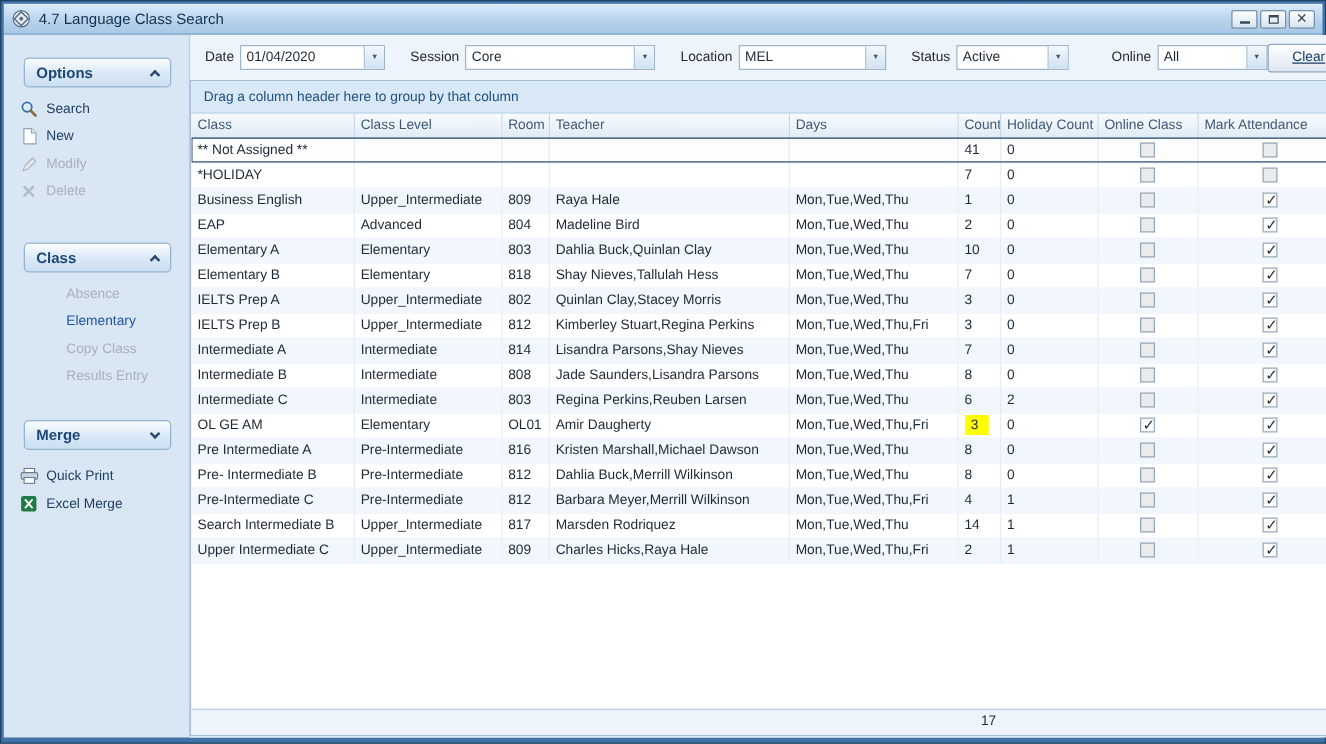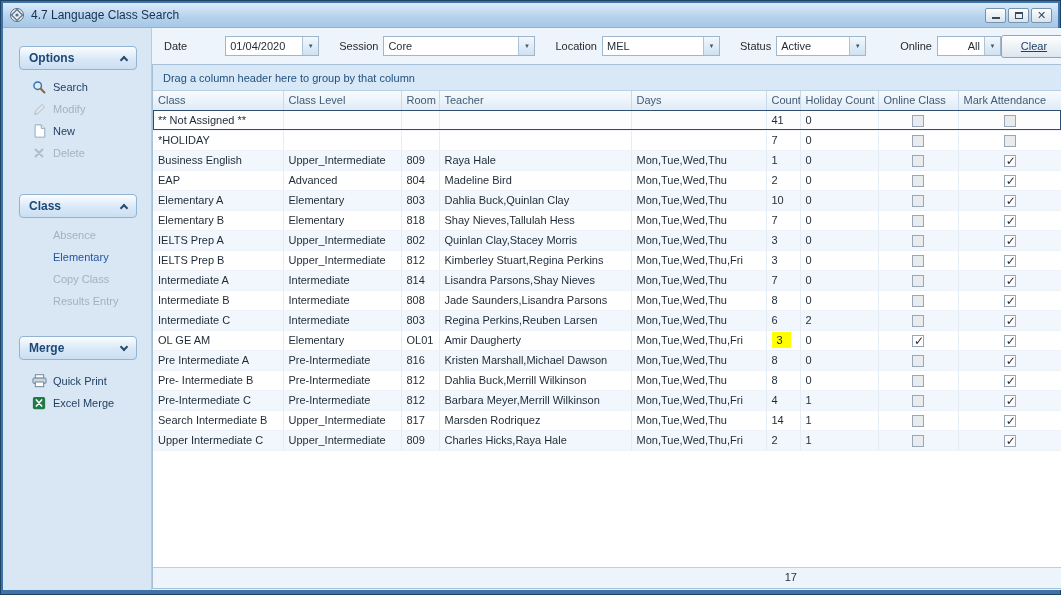--- a/index.html
+++ b/index.html
@@ -29,37 +29,37 @@
   .sb-group { margin-bottom:10px; }
   .sb-group:nth-child(2) { margin-top:30px; }
   .sb-group:nth-child(3) { margin-top:24px; }
   .sb-group:nth-child(4) { margin-top:10px; }
   .sb-header { height:24px; margin:0 14px 6px 16px; border:1px solid #93b3d2; border-radius:4px;
                background:linear-gradient(#fbfdff,#d9e8f7 55%,#cbdff2); display:flex; align-items:center;
                padding:0 9px; color:#1d4876; font-weight:bold; font-size:12px; cursor:default;gap:38px; }
   .chev { width:6px; height:6px; border-right:2px solid #2b4a6f; border-bottom:2px solid #2b4a6f; margin-left:auto; }
   .chev.up   { transform:rotate(-135deg); margin-top:4px; }
   .chev.down { transform:rotate(45deg); margin-top:-3px; }
-  .sb-item { height:22px; display:flex; align-items:center; padding-left:28px; color:#1d3c5e; cursor:default; }
+  .sb-item { height:22px; display:flex; align-items:center; padding-left:12px; color:#1d3c5e; cursor:default; }
   .sb-item.noicon { padding-left:50px;text-align:center; }
   .sb-item.disabled { color:#a7b1bb; }
   .sb-item.active { color:#2155a3; }
   .sb-icon { width:16px; height:16px; margin-right:6px; display:inline-flex; align-items:center; justify-content:center; }
 
   
   .main { flex:1; background:#eef4fb; display:flex; flex-direction:column; border-left:1px solid #b9cde2; }
   .filterbar { height:36px; display:flex; align-items:center; padding:0 10px 0 12px; flex:none; }
   .flabel { margin-right:5px; color:#2a2a2a; }
   .editor { height:20px; background:#fff; border:1px solid #9fb6cc; display:flex; align-items:center; margin-right:20px; }
   .editor .val { flex:1; padding:0 4px; white-space:nowrap; overflow:hidden; }
   .dd { width:16px; height:100%; border-left:1px solid #aec3d6; background:linear-gradient(#f2f8fd,#cfe1f1);
         display:flex; align-items:center; justify-content:center; flex:none; }
   .dda { font-size:6px; color:#44566a; }
-  .ed-date { width:94px;margin-left:33px; } .ed-session { width:152px; } .ed-location { width:118px; }
-  .ed-status { width:90px; } .ed-online { width:64px; margin-right:0;text-align:right; }
+  .ed-date { width:116px; } .ed-session { width:152px; } .ed-location { width:118px; }
+  .ed-status { width:90px; } .ed-online { width:88px; margin-right:0; }
   .spacer { flex:1; }
   .clearbtn { width:66px; height:23px; border:1px solid #8da6bd; border-radius:3px;
               background:linear-gradient(#fefefe,#dde6ef); font-family:inherit; font-size:11px; color:#1d3e66; cursor:default; }
   .clearbtn .u { text-decoration:underline; }
 
   
   .grid { flex:1; display:flex; flex-direction:column; border:1px solid #a7c0d9; background:#fff; margin:0 1px 1px 0; overflow:hidden; }
   .groupbar { height:26px; background:#d9e8f7; border-bottom:1px solid #b9cfe4; display:flex; align-items:center;
               padding-left:10px; color:#21517e; flex:none; }
   .gridbody { flex:1; position:relative; overflow:hidden; background:#fff; }
@@ -117,36 +117,36 @@
           </div>
           <div class="sb-item">
             <span class="sb-icon">
               <svg width="14" height="14" viewBox="0 0 16 16">
                 <circle cx="6.5" cy="6.5" r="4.3" fill="#dcecfb" stroke="#3a70a8" stroke-width="1.6"></circle>
                 <line x1="10" y1="10" x2="14.2" y2="14.2" stroke="#8a6a3a" stroke-width="2.4" stroke-linecap="round"></line>
               </svg>
             </span>
             <span>Search</span>
           </div>
-          <div class="sb-item disabled">
-            <span class="sb-icon">
-              <svg width="13" height="13" viewBox="0 0 16 16">
-                <path d="M2 14l1.2-4.2 8-8 3 3-8 8z" fill="#e2e7ec" stroke="#a5b0bb"></path>
-              </svg>
-            </span>
-            <span>Modify</span>
-          </div>
           <div class="sb-item">
             <span class="sb-icon">
               <svg width="13" height="14" viewBox="0 0 14 16">
                 <path d="M2 1h7l4 4v10H2z" fill="#ffffff" stroke="#8aa0b8"></path>
                 <path d="M9 1v4h4" fill="#e6edf4" stroke="#8aa0b8"></path>
               </svg>
             </span>
             <span>New</span>
+          </div>
+          <div class="sb-item disabled">
+            <span class="sb-icon">
+              <svg width="13" height="13" viewBox="0 0 16 16">
+                <path d="M2 14l1.2-4.2 8-8 3 3-8 8z" fill="#e2e7ec" stroke="#a5b0bb"></path>
+              </svg>
+            </span>
+            <span>Modify</span>
           </div>
           <div class="sb-item disabled">
             <span class="sb-icon">
               <svg width="12" height="12" viewBox="0 0 14 14">
                 <path d="M3 3l8 8M11 3l-8 8" stroke="#b3bcc5" stroke-width="2.4" stroke-linecap="round"></path>
               </svg>
             </span>
             <span>Delete</span>
           </div>
         </div>

